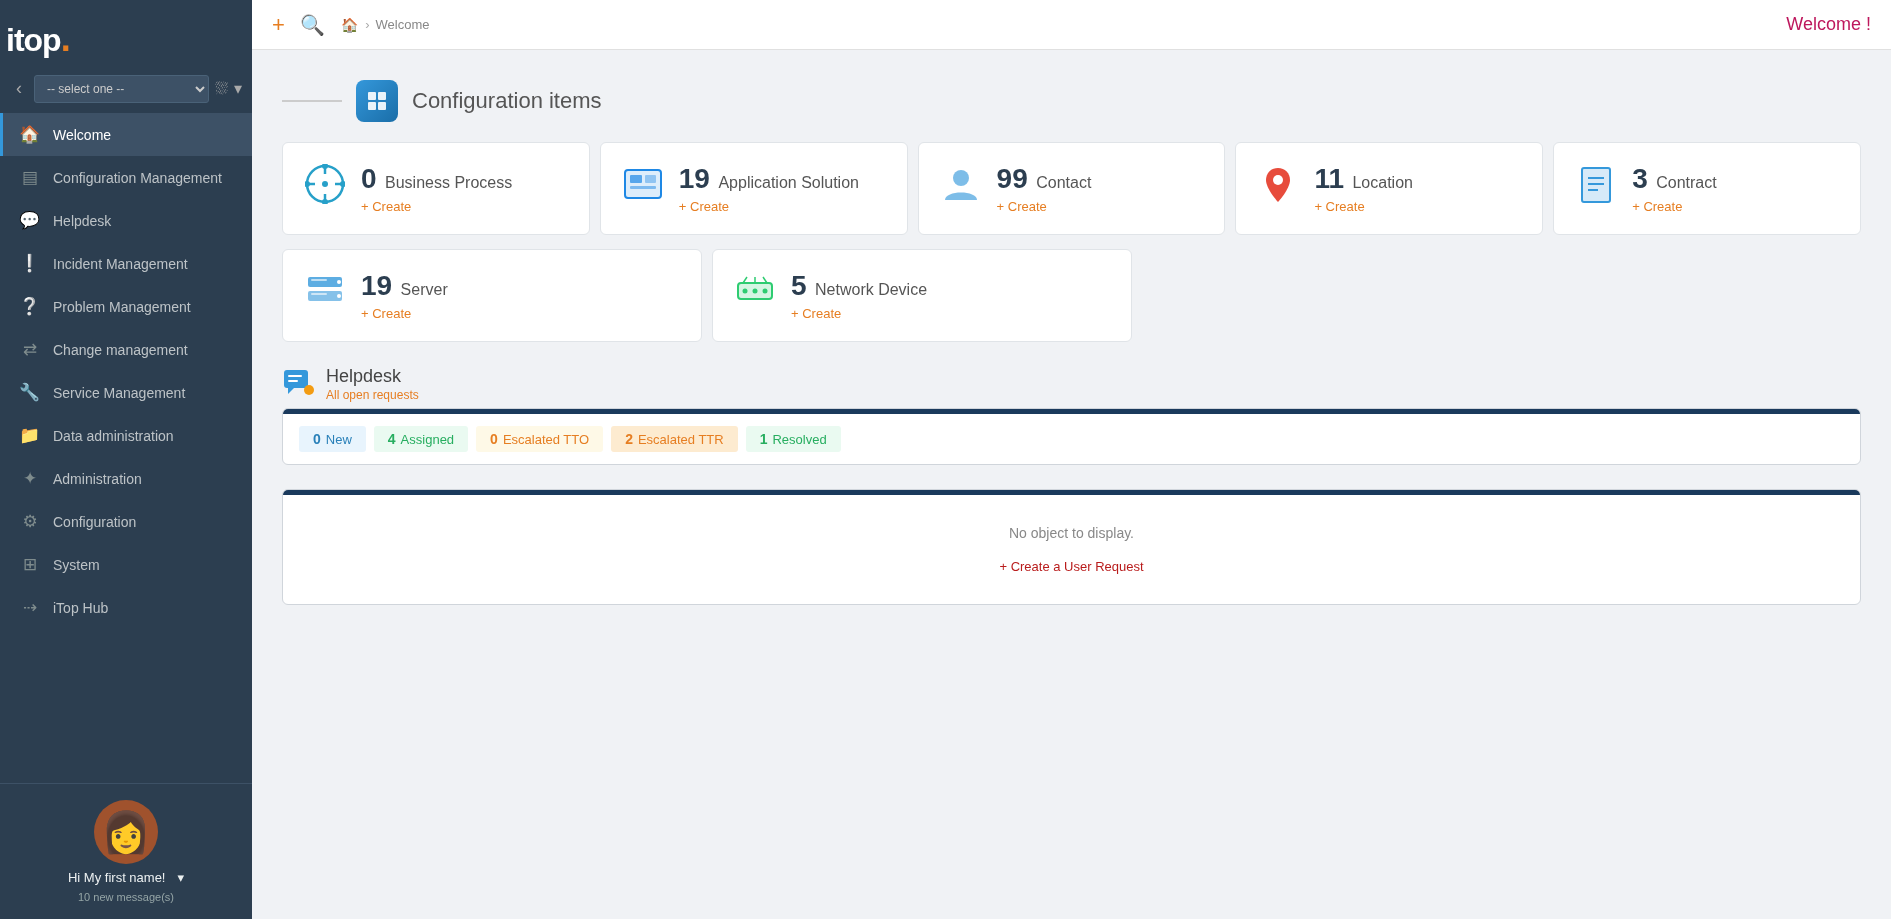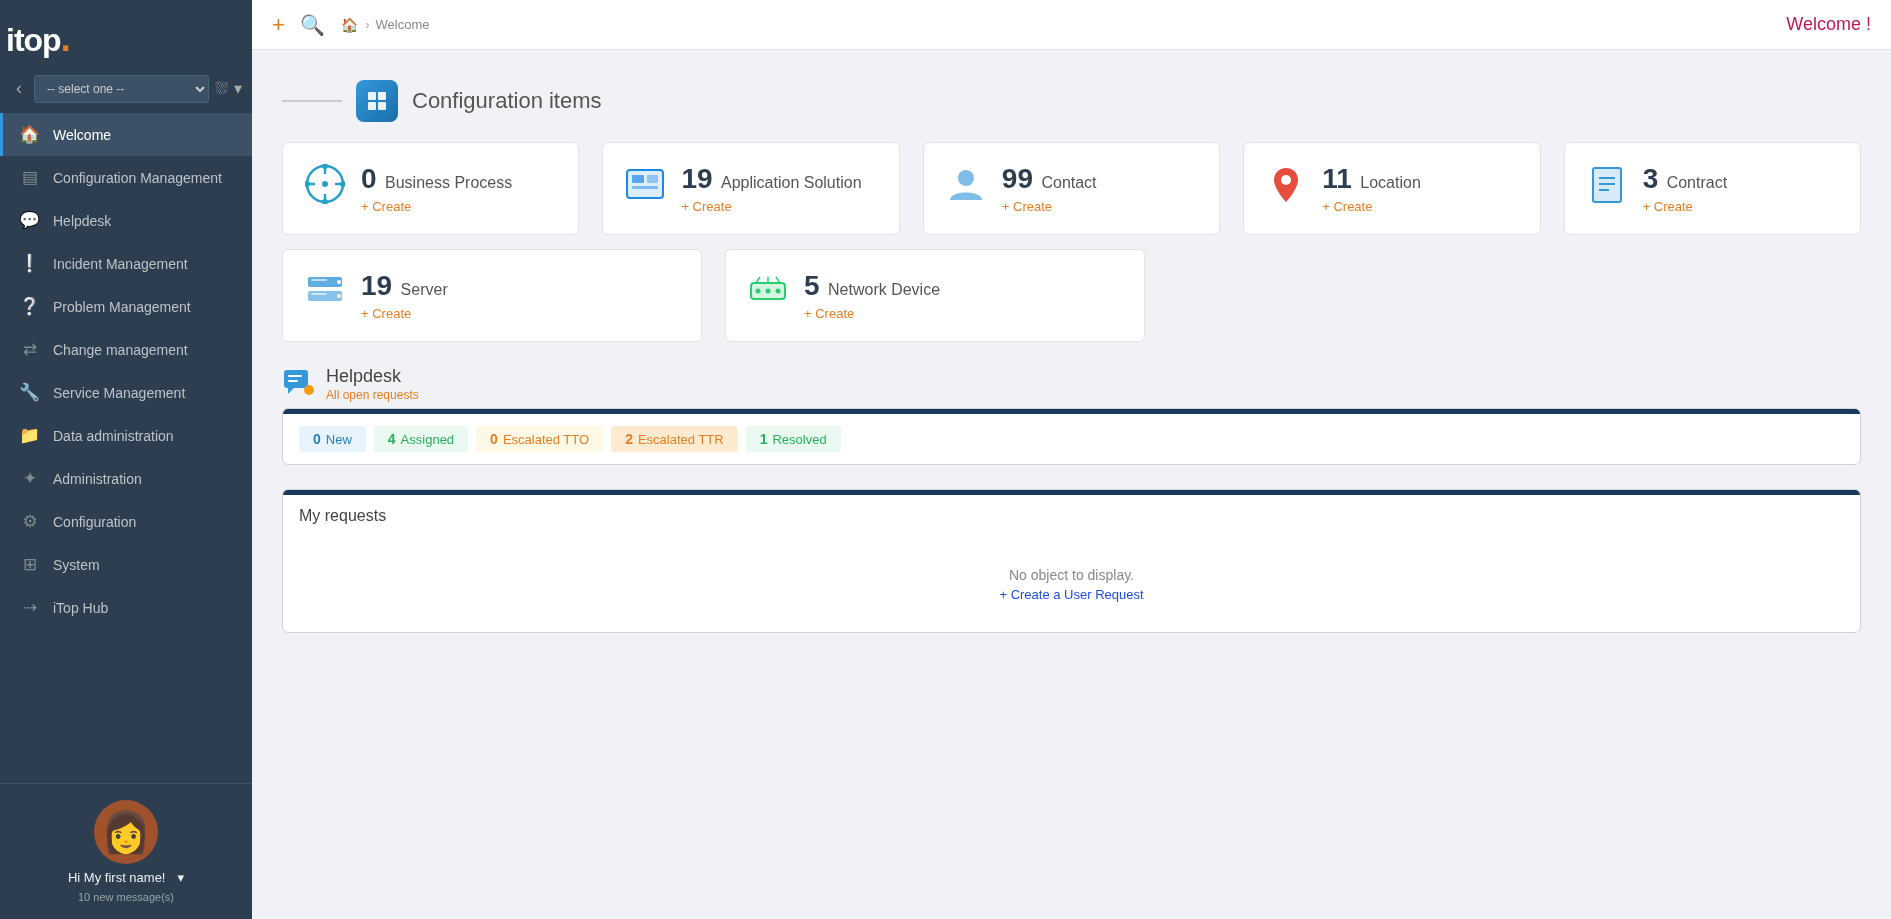--- a/index.html
+++ b/index.html
@@ -186,21 +186,21 @@
     }
     .section-title {
       font-size: 22px;
       color: #555;
       font-weight: 400;
     }
 
     
     .cards-row {
       display: flex;
-      gap: 23px;
+      gap: 10px;
       margin-bottom: 14px;
       flex-wrap: nowrap;
     }
     .ci-card {
       background: #fff;
       border: 1px solid #e0e4e8;
       border-radius: 6px;
       padding: 20px 22px;
       display: flex;
       align-items: center;
@@ -299,23 +299,23 @@
       font-weight: 500;
     }
     .my-requests-body {
       padding: 30px 25px;
       text-align: center;
       color: #888;
       font-size: 14px;
     }
     .create-request-link {
       display: block;
-      color: #1d4ed8;
+      color: #b91c1c;
       font-size: 13px;
-      margin-top: 4px;
+      margin-top: 18px;
       cursor: pointer;
     }
 
     
     .icon-bp { color: #27a0c9; }
     .icon-app { color: #1e88e5; }
     .icon-contact { color: #5dade2; }
     .icon-location { color: #e74c3c; }
     .icon-contract { color: #3498db; }
     .icon-server { color: #3498db; }
@@ -613,21 +613,20 @@
         </span>
         <span class="badge badge-resolved">
           <span class="badge-count">1</span>
           <span>Resolved</span>
         </span>
       </div>
     </div>
 
     <div class="my-requests-section">
       <div class="blue-bar"></div>
-      <div class="my-requests-header">My requests</div>
       <div class="my-requests-body">
         <span>No object to display.</span>
         <a class="create-request-link">+ Create a User Request</a>
       </div>
     </div>
 
   </div>
 </div>
 
 </body></html>

